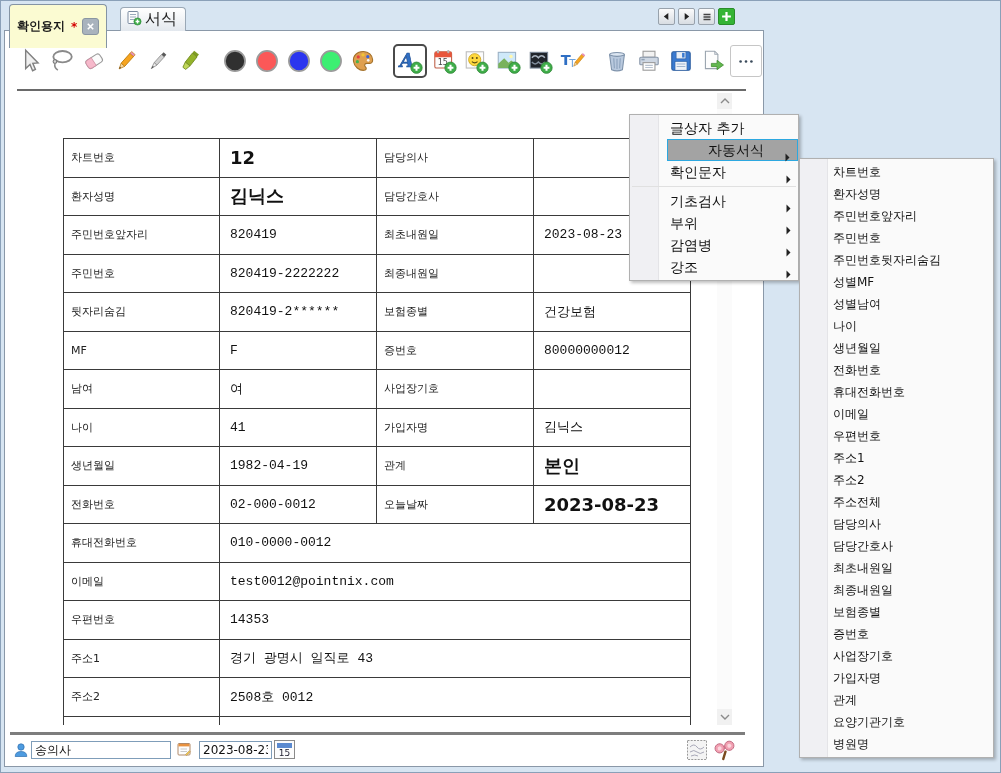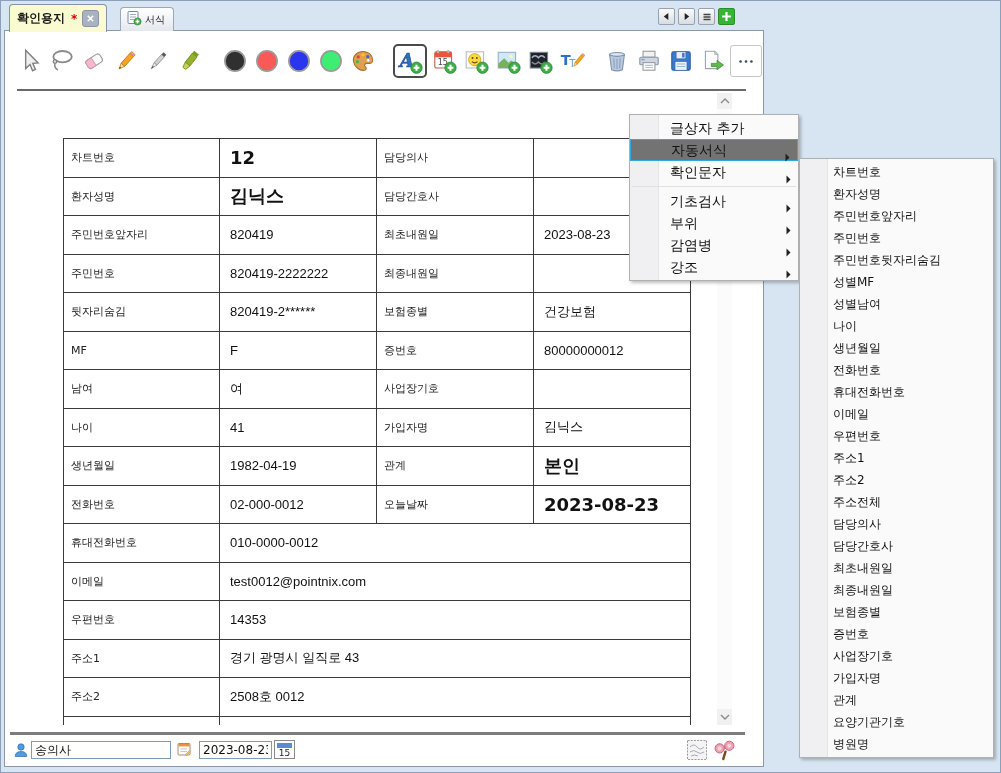--- a/index.html
+++ b/index.html
@@ -4,29 +4,29 @@
 <style>
   html,body{margin:0;padding:0;background:#eef2f6;}
   .window{position:relative;width:1001px;height:773px;box-sizing:border-box;
     background:#d7e5f2;border:1px solid #8aa0b8;overflow:hidden;
     font-family:"DejaVu Sans","Liberation Sans",sans-serif;}
   
   .tabbar{position:absolute;left:0;top:0;width:100%;height:29px;}
   .tab{display:flex;align-items:center;cursor:default;}
   .tab.active{position:absolute;left:8px;top:3px;height:27px;z-index:3;
     background:#fbfbd2;border:1px solid #8494a4;border-bottom:none;
-    border-radius:4px 4px 0 0;padding:0 7px;}
+    border-radius:4px 4px 0 0;padding:8px 7px;}
   .tab-label{font-size:12px;font-weight:bold;color:#1a1a1a;}
   .tab-mod{color:#d40000;font-weight:bold;font-size:12px;margin:0 5px 0 6px;}
   .tab-close{width:15px;height:15px;background:#a9b3bd;border:1px solid #8a96a2;
     border-radius:3px;display:flex;align-items:center;justify-content:center;}
   .tab.inactive{position:absolute;left:119px;top:6px;height:23px;z-index:2;
     background:linear-gradient(#ffffff,#e3e8ee);border:1px solid #9aa8b6;border-bottom:none;
     border-radius:4px 4px 0 0;padding:0 8px 0 5px;}
-  .tab-label2{font-size:10px;color:#222;margin-left:3px;}
+  .tab-label2{font-size:16px;color:#222;margin-left:3px;}
   .tab-controls{position:absolute;left:657px;top:7px;display:flex;gap:3px;}
   .tc-btn{width:17px;height:17px;box-sizing:border-box;border:1px solid #98a2ac;border-radius:2px;
     background:linear-gradient(#fbfbfb,#d8dde2);display:flex;align-items:center;justify-content:center;}
   .tc-btn.add{background:#35b435;border-color:#2a8c2a;}
   
   .panel{position:absolute;left:3px;top:29px;width:760px;height:737px;box-sizing:border-box;
     background:#ffffff;border:1px solid #8a98a8;z-index:1;}
   .toolbar{position:absolute;left:10px;top:7px;height:46px;display:flex;align-items:center;}
   .tool{width:30px;height:30px;display:flex;align-items:center;justify-content:center;margin-right:2px;}
   .tool svg{width:26px;height:26px;}
@@ -34,21 +34,21 @@
   .tool.selected{border:2px solid #4a4a4a;border-radius:5px;background:#fff;}
   .tool.boxed{border:1px solid #c6c6c6;border-radius:3px;}
   .ruler{position:absolute;left:12px;top:58px;width:729px;height:2px;background:#6a6a6a;}
   .doc-area{position:absolute;left:0;top:62px;width:712px;height:632px;overflow:hidden;background:#fff;}
   
   .ptable{position:absolute;left:58px;top:45px;width:627px;border-collapse:collapse;table-layout:fixed;}
   .ptable td{border:1px solid #3a3a3a;height:38.5px;box-sizing:border-box;
     overflow:hidden;white-space:nowrap;vertical-align:middle;}
   .ptable td.lab{font-size:11px;color:#222;padding-left:7px;}
   .ptable td.val{font-size:13px;color:#111;padding-left:10px;
-    font-family:Liberation Sans, sans-serif;}
+    font-family:Liberation Mono, monospace;}
   .ptable td.val.b{font-weight:bold;font-size:18px;font-family:"DejaVu Sans","Liberation Sans",sans-serif;margin-top:20px;}
   
   .vscroll{position:absolute;left:712px;top:62px;width:15px;height:632px;background:#fbfbfb;}
   .sb-btn{position:absolute;left:0;width:15px;height:16px;background:#f1f1f1;
     display:flex;align-items:center;justify-content:center;}
   .sb-btn.up{top:0;}
   .sb-btn.down{bottom:0;}
   
   .hr-strong{position:absolute;left:5px;top:701px;width:735px;height:3px;background:#7d7d7d;}
   .bottombar{position:absolute;left:0;top:705px;width:758px;height:30px;background:#fff;}
@@ -65,21 +65,21 @@
   .cal-num{position:absolute;left:0;right:0;bottom:0;text-align:center;font-size:9px;color:#223;line-height:10px;}
   .bb-icon.stamp{left:681px;top:3px;}
   .bb-icon.binoc{left:706px;top:1px;}
   
   .ctx{position:absolute;left:628px;top:113px;width:170px;box-sizing:border-box;z-index:10;
     background:#fafafa;border:1px solid #b0b0b0;box-shadow:2px 2px 3px rgba(0,0,0,.25);padding:2px 0;}
   .ctx::before{content:'';position:absolute;left:0;top:0;bottom:0;width:28px;
     background:#f0f0f3;border-right:1px solid #e4e4e7;}
   .mi{position:relative;height:22px;line-height:22px;box-sizing:border-box;
     padding-left:40px;font-size:14px;color:#111;}
-  .mi.hl{border:1px solid #2da8e0;background:#737373;line-height:20px;}
+  .mi.hl{border:1px solid #2da8e0;background:#a3a3a3;line-height:20px;margin-left:37px;}
   .mi .arrow{position:absolute;right:7px;top:7px;}
   .sep{position:relative;height:1px;background:#e0e0e0;margin:3px 2px;}
   
   .sub{position:absolute;left:798px;top:157px;width:195px;box-sizing:border-box;z-index:11;
     background:#fafafa;border:1px solid #b0b0b0;box-shadow:2px 2px 3px rgba(0,0,0,.25);padding:2px 0;}
   .sub::before{content:'';position:absolute;left:0;top:0;bottom:0;width:27px;
     background:#f0f0f3;border-right:1px solid #e4e4e7;}
   .smi{position:relative;height:22px;line-height:22px;padding-left:33px;font-size:12px;color:#111;}
 </style>
 </head>

